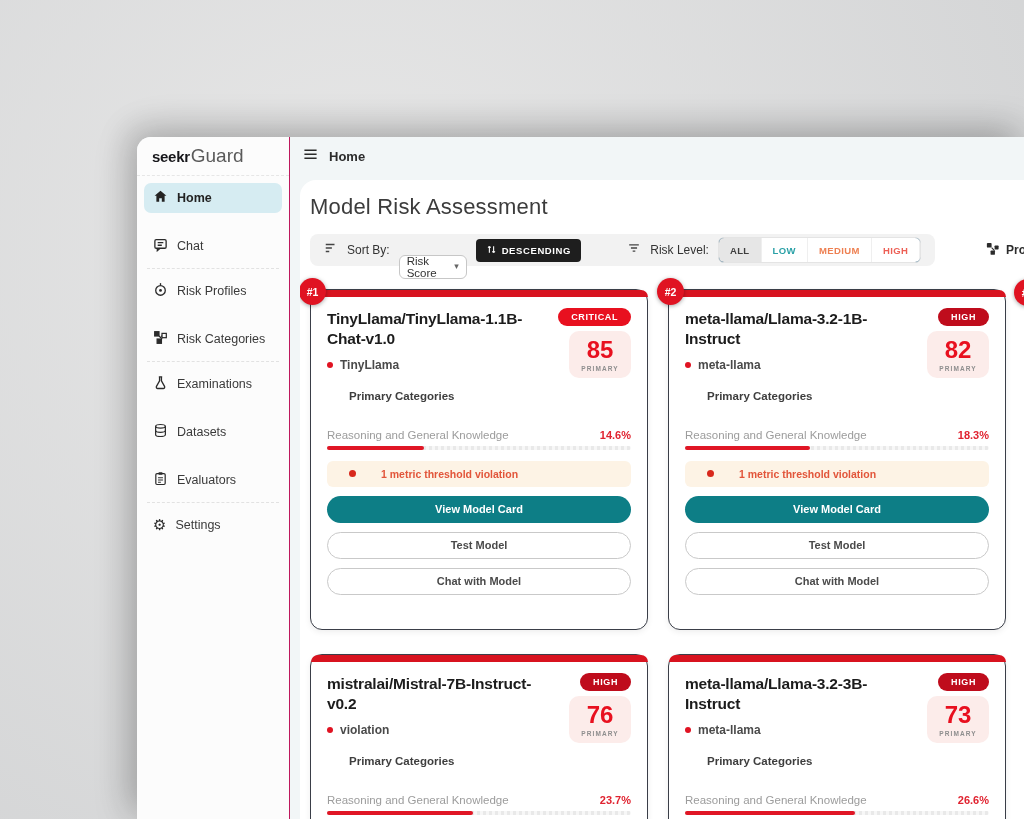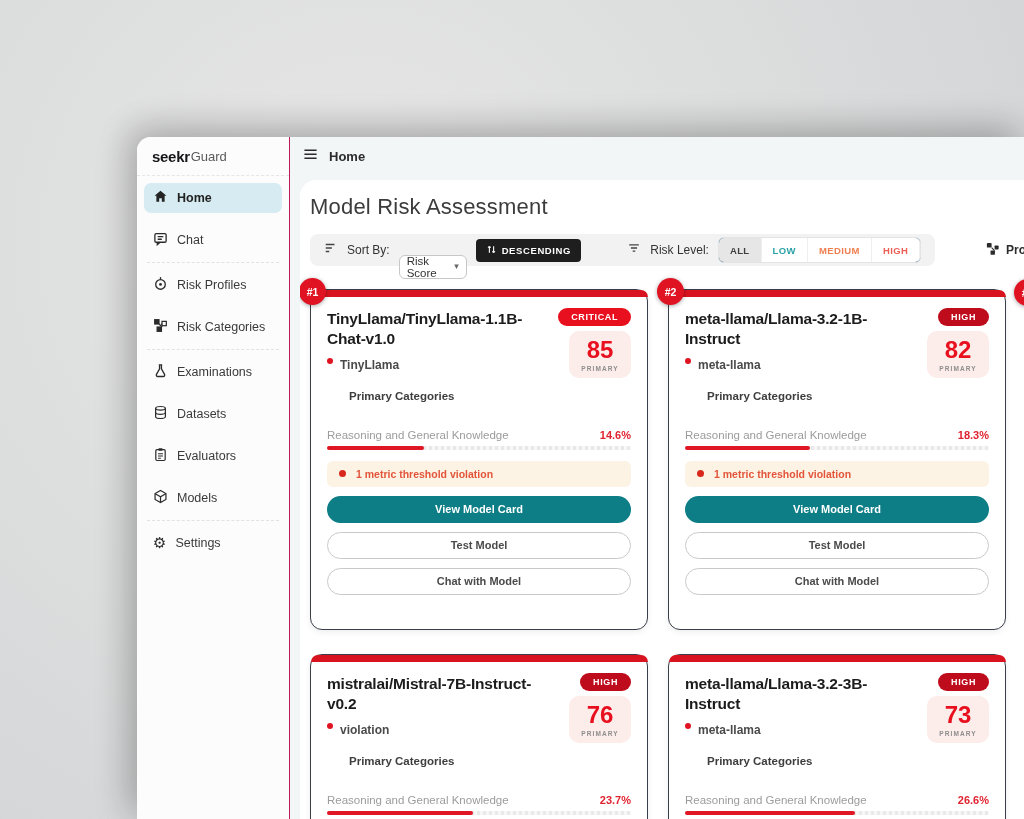--- a/index.html
+++ b/index.html
@@ -10,27 +10,27 @@
   .window { position:absolute; left:137px; top:137px; width:887px; height:682px;
     border-radius:14px 0 0 0; background:#f2f6f7; display:flex;
     box-shadow:-10px -10px 30px rgba(0,0,0,.15), 0 0 45px rgba(0,0,0,.18); }
 
   
   .sidebar { width:153px; background:#fcfcfc; border-right:1px solid #be185d;
     border-radius:14px 0 0 0; display:flex; flex-direction:column; flex-shrink:0; }
   .logo-row { height:39px; display:flex; align-items:center; padding-left:15px;
     border-bottom:1px dashed #e6e6e6; }
   .logo-bold { font-size:15px; font-weight:800; color:#16161a; letter-spacing:-.3px; }
-  .logo-light { font-size:13px; font-weight:400; color:#5a5a5a; margin-left:1px; }
+  .logo-light { font-size:19px; font-weight:400; color:#5a5a5a; margin-left:1px; }
   nav { padding:7px 7px; }
   .nav-item { display:flex; align-items:center; gap:9px; height:30px; padding:0 9px;
     border-radius:7px; font-size:12.5px; font-weight:500; color:#3a3a3a; cursor:pointer; }
   .nav-item.active { background:#d6ecf2; font-weight:600; color:#222; }
   .nav-item svg { flex-shrink:0; }
-  .nav-gap { margin-top:12px; }
+  .nav-gap { margin-top:18px; }
   .nav-divider { border-top:1px dashed #e2e2e2; margin:7px 3px; }
   .gear-glyph { font-size:15px; line-height:1; color:#2b2b2b;
     font-family:"DejaVu Sans",sans-serif; }
 
   
   .right { flex:1; display:flex; flex-direction:column; min-width:0; }
   .topbar { height:39px; display:flex; align-items:center; gap:11px; padding-left:13px;
     color:#2c2c2c; }
   .topbar-title { font-size:13px; font-weight:600; }
   .content-wrap { flex:1; position:relative; }
@@ -72,41 +72,41 @@
     box-shadow:0 2px 6px rgba(0,0,0,.07); }
   .card-redbar { height:7px; background:#d8131f; border-radius:9px 9px 0 0;
     margin:-0.5px -0.5px 0; }
   .rank-badge { position:absolute; top:-12px; left:-12px; width:27px; height:27px;
     border-radius:50%; background:#e01322; color:#fff; font-size:10.5px; font-weight:800;
     display:flex; align-items:center; justify-content:center;
     box-shadow:0 1px 4px rgba(0,0,0,.35); z-index:3; }
   .card-body { padding:12px 16px 0; position:relative; }
   .card-title { font-size:15.5px; font-weight:800; color:#1c1c1c; line-height:1.33;
     padding-right:92px; letter-spacing:-.2px; }
-  .provider { display:flex; align-items:flex-start; gap:7px; margin-top:8px; }
+  .provider { display:flex; align-items:center; gap:7px; margin-top:8px; }
   .p-dot { width:6px; height:6px; border-radius:50%; background:#e01322; }
   .provider-name { font-size:12px; font-weight:600; color:#4a4a4a; }
   .risk-badge { position:absolute; top:11px; right:16px; border-radius:12px;
     padding:4px 13px; font-size:9px; font-weight:800; letter-spacing:.6px; color:#fff; }
   .risk-badge.critical { background:#e8101f; }
   .risk-badge.high { background:#bf0c1c; }
   .score-box { position:absolute; top:34px; right:16px; width:62px; padding:7px 0 6px;
     background:#fcecea; border-radius:10px; text-align:center; }
   .score-num { font-size:24px; font-weight:800; color:#e8101f; line-height:1; }
   .score-type { font-size:6.5px; font-weight:700; letter-spacing:1.1px; color:#8e8e8e;
     margin-top:3px; }
   .section-label { margin-top:18px; font-size:11.5px; font-weight:700; color:#3e3e3e;padding-left:22px; }
   .cat-row { display:flex; justify-content:space-between; align-items:baseline; margin-top:8px; }
   .cat-name { font-size:11.5px; color:#9c9c9c; }
   .cat-pct { font-size:11px; font-weight:700; color:#e02330;margin-top:19px; }
   .progress { height:4px; margin-top:5px; border-radius:2px;
     background:repeating-linear-gradient(90deg,#e9e9e9 0 3px,#f7f7f7 3px 6px); }
   .progress-fill { height:4px; background:#e01625; border-radius:2px; }
-  .violation { margin-top:11px; background:#fdf3e5; border-radius:6px; padding:7px 12px;
-    display:flex; align-items:center; gap:10px; }
+  .violation { margin-top:11px; background:#fdf3e5; border-radius:6px; padding:7px 22px;
+    display:flex; align-items:center; gap:25px; }
   .v-dot { width:7px; height:7px; border-radius:50%; background:#d8281c; flex-shrink:0; }
   .v-text { font-size:10.5px; font-weight:600; color:#e2553а; color:#e2553a; }
   .btn { display:block; width:100%; margin-top:9px; border-radius:15px; height:27px;
     font-size:11px; font-weight:600; cursor:pointer;
     font-family:"Liberation Sans","DejaVu Sans",sans-serif; }
   .btn-primary { background:#0d7e86; color:#fff; border:none; }
   .btn-outline { background:#fff; border:1px solid #c9c9c9; color:#4a4a4a; }
   .next-rank { position:absolute; left:714px; top:99px; }
 </style>
 </head>
@@ -181,29 +181,20 @@
       </div>
       <div class="nav-item nav-gap">
         <span>
           <svg width="15" height="15" viewBox="0 0 16 16" fill="none" stroke="#2b2b2b" stroke-width="1.3">
               <rect x="3" y="2.8" width="10" height="11.6" rx="1.3"></rect>
               <rect x="5.8" y="1.2" width="4.4" height="2.8" rx="0.8" fill="#2b2b2b" stroke="none"></rect>
               <path d="M5.4 7.2h5.2 M5.4 9.6h5.2 M5.4 12h3"></path>
             </svg>
         </span>
         <span>Evaluators</span>
-      </div>
-      <div class="nav-item nav-gap">
-        <span>
-          <svg width="15" height="15" viewBox="0 0 16 16" fill="none" stroke="#2b2b2b" stroke-width="1.3">
-              <path d="M8 1.6 L13.8 4.9 V11.1 L8 14.4 L2.2 11.1 V4.9 Z"></path>
-              <path d="M2.4 5 L8 8.2 L13.6 5 M8 8.2 V14.2"></path>
-            </svg>
-        </span>
-        <span>Models</span>
       </div>
       <div class="nav-divider"></div>
       <div class="nav-item">
         <span class="gear-glyph">⚙</span>
         <span>Settings</span>
       </div>
     </nav>
   </aside>
 
   <div class="right">

